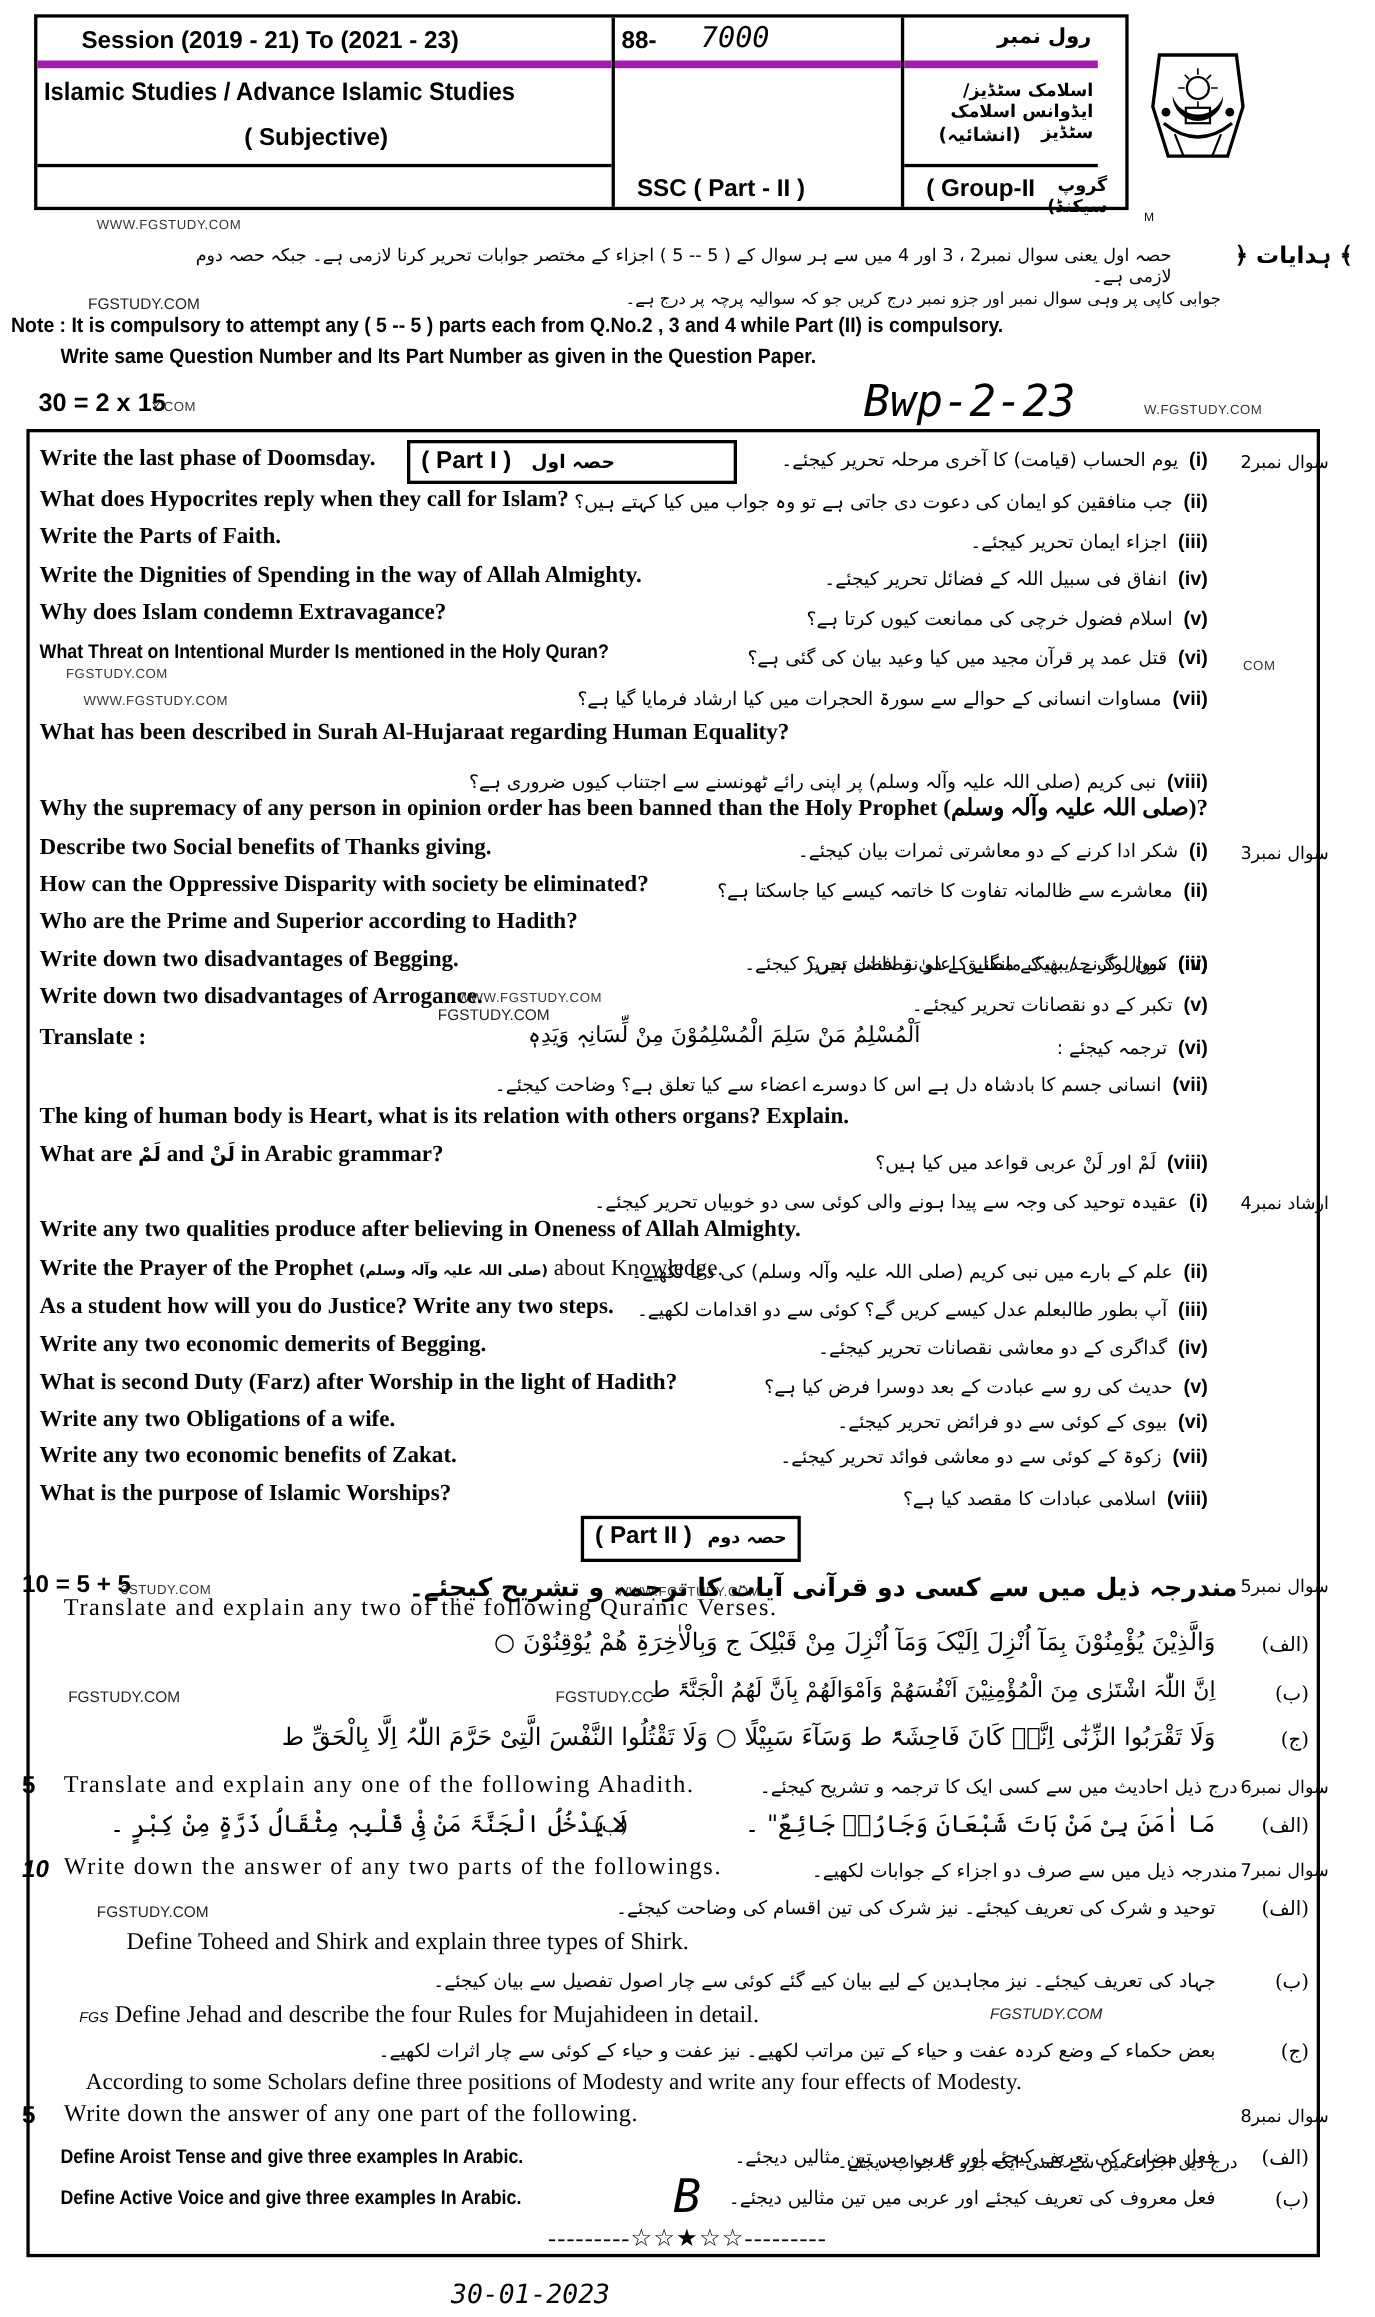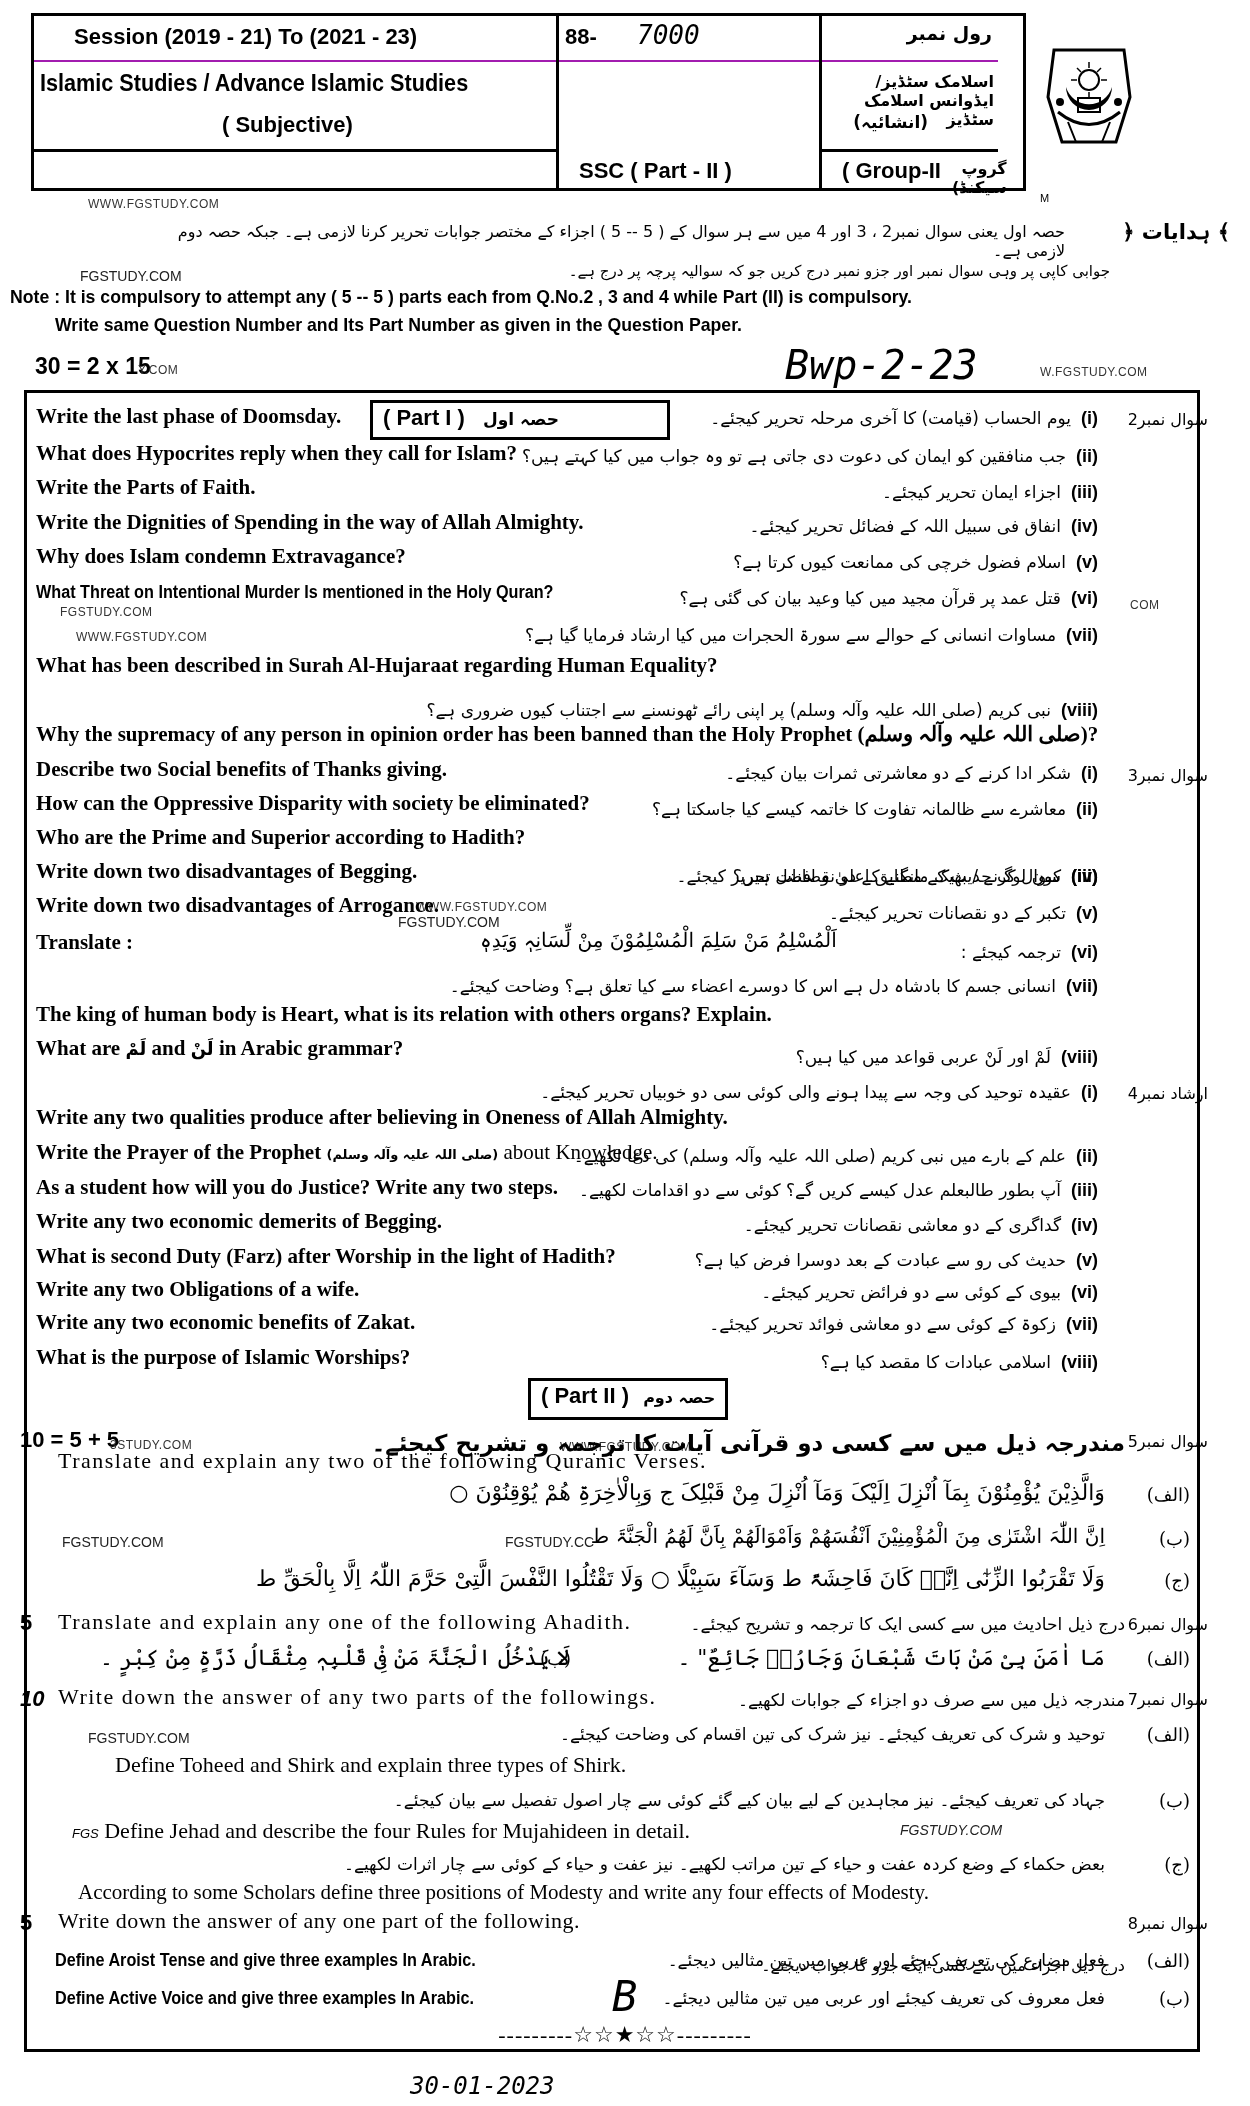--- a/index.html
+++ b/index.html
@@ -8,21 +8,21 @@
   .sans { font-family: "Liberation Sans", sans-serif; }
   .urdu { font-family: "DejaVu Sans", sans-serif; direction: rtl; unicode-bidi: embed; }
   .hand { font-family: "DejaVu Sans Mono", monospace; font-style: italic; }
 
   
   .hdr { position: absolute; left: 31px; top: 13px; width: 995px; height: 178px; border: 3px solid #000; box-sizing: border-box; }
   .hdr .col1 { position: absolute; left: 0; top: 0; width: 525px; height: 100%; border-right: 3px solid #000; box-sizing: border-box; }
   .hdr .col2 { position: absolute; left: 525px; top: 0; width: 263px; height: 100%; border-right: 3px solid #000; box-sizing: border-box; }
   .hdr .col3 { position: absolute; left: 788px; top: 0; width: 176px; height: 100%; }
   .hdr .row { position: absolute; left: 0; right: 0; box-sizing: border-box; }
-  .hdr .r1 { top: 0; height: 46px; border-bottom: 2px solid #a21caf; }
+  .hdr .r1 { top: 0; height: 46px; border-bottom: 7px solid #a21caf; }
   .hdr .r2 { top: 46px; height: 90px; border-bottom: 3px solid #000; }
   .hdr .r3 { top: 136px; height: 39px; }
   .cell-text { font-family: "Liberation Sans", sans-serif; font-weight: bold; font-size: 22px; white-space: nowrap; }
 
   .logo { position: absolute; left: 1046px; top: 42px; width: 86px; height: 110px; }
 
   .wm { font-family: "Liberation Sans", sans-serif; font-size: 12px; color: #333; letter-spacing: 0.5px; }
   .wmb { font-family: "Liberation Sans", sans-serif; font-size: 14px; color: #222; }
 
   .note { font-family: "Liberation Sans", sans-serif; font-weight: bold; font-size: 19px; white-space: nowrap; transform: scaleX(0.93); transform-origin: left; }

